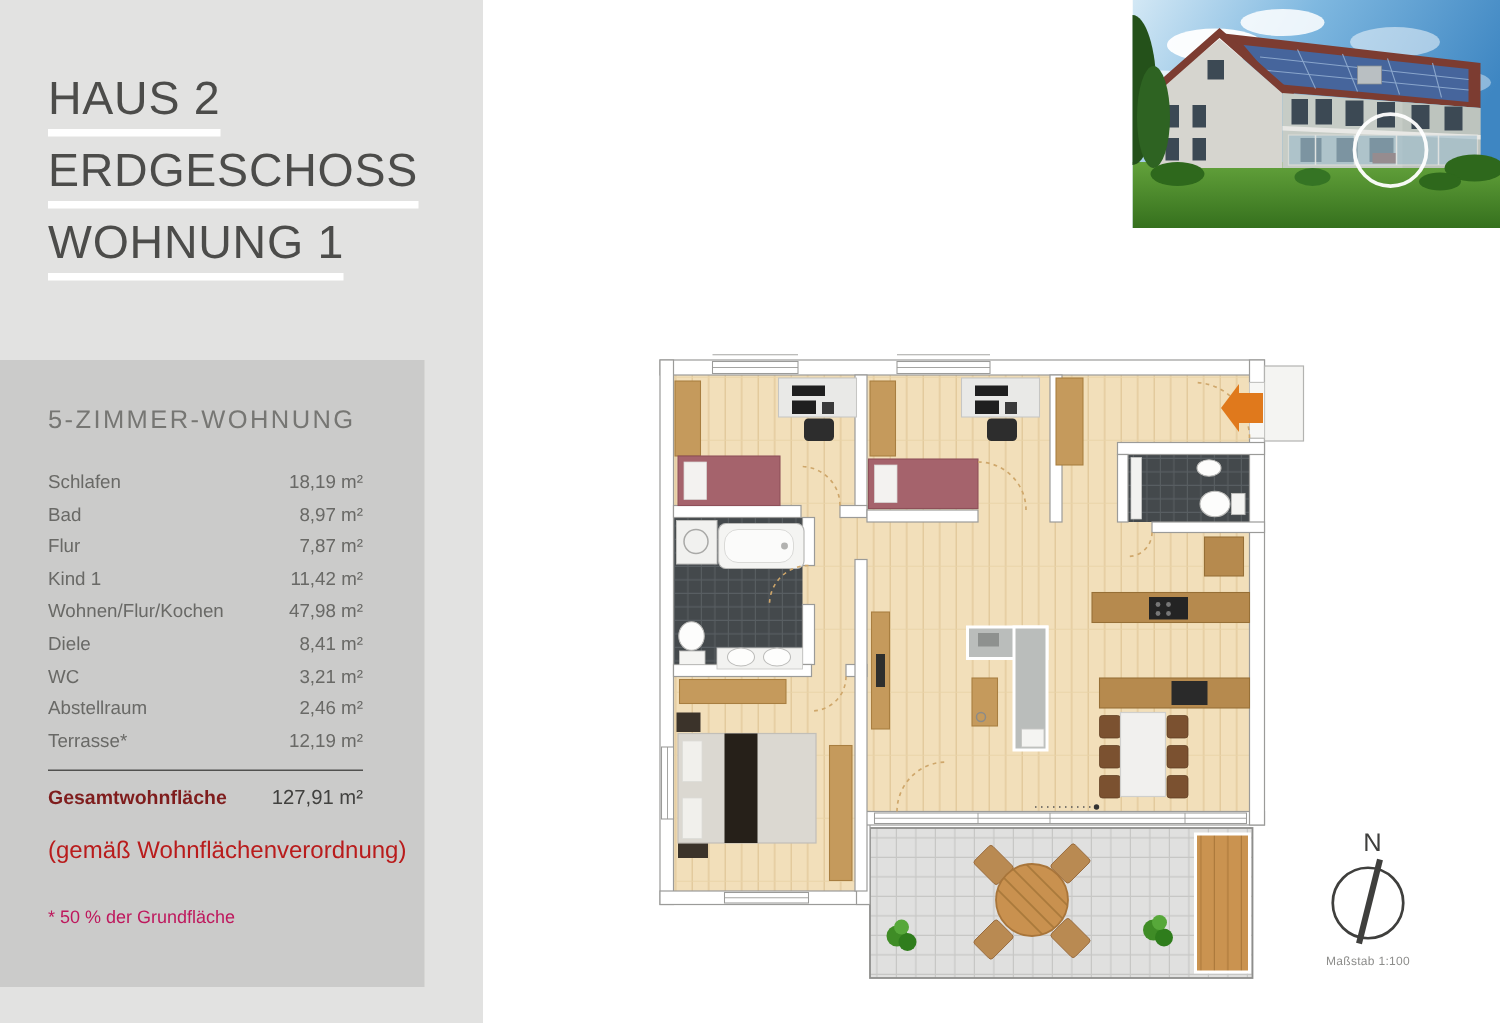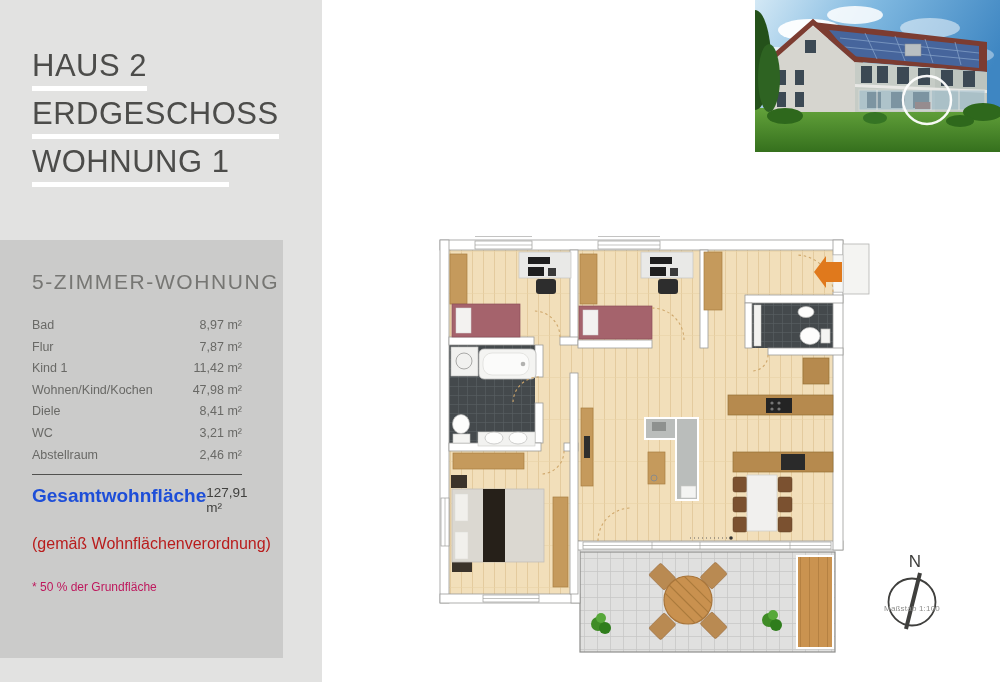--- a/index.html
+++ b/index.html
@@ -4,75 +4,83 @@
 <style>
   html,body{margin:0;padding:0}
   body{width:1000px;height:682px;position:relative;background:#ffffff;
        font-family:"Liberation Sans",sans-serif;overflow:hidden}
   .panel-light{position:absolute;left:0;top:0;width:322px;height:682px;background:#e2e2e1}
   .title-block{position:absolute;left:32px;top:50px}
   .title-line{display:table;font-size:31px;letter-spacing:.5px;color:#4c4c4a;
               line-height:1;padding-bottom:5px;border-bottom:5px solid #fff;margin-bottom:7px}
   .panel-dark{position:absolute;left:0;top:240px;width:283px;height:418px;background:#cbcbca;
               box-sizing:border-box;padding:30px 0 0 32px}
-  .subtitle{font-size:21px;letter-spacing:1.6px;color:#767673;font-weight:400;margin:0 0 21px}
+  .subtitle{font-size:17px;letter-spacing:1.6px;color:#767673;font-weight:400;margin:0 0 21px}
   .room-table{width:210px}
   .room-row{display:flex;justify-content:space-between;font-size:12.5px;line-height:21.6px;color:#696966}
   .divider{width:210px;border-top:1.5px solid #51514f;margin-top:8px}
   .total-row{display:flex;justify-content:space-between;width:210px;margin-top:10px;align-items:flex-start}
-  .total-label{font-size:19px;font-weight:700;color:#1d4ed8}
+  .total-label{font-size:13px;font-weight:700;color:#7f1d1d}
   .total-area{font-size:13.5px;font-weight:400;color:#41413f}
   .total-note{font-size:16px;color:#b91c1c;margin-top:20px}
   .footnote{font-size:12px;color:#be185d;margin-top:27px}
   .photo{position:absolute;left:755px;top:0;width:245px;height:152px}
   .floorplan{position:absolute;left:430px;top:230px}
   .compass{position:absolute;left:878px;top:545px;width:68px;text-align:center}
-  .scale-label{position:absolute;left:872px;top:604px;width:80px;text-align:center;
+  .scale-label{position:absolute;left:872px;top:636px;width:80px;text-align:center;
                font-size:8px;color:#8d8d8b;letter-spacing:.2px}
 </style>
 </head>
 <body>
 
 <div class="panel-light">
   <div class="title-block">
     <div class="title-line">HAUS 2</div>
     <div class="title-line">ERDGESCHOSS</div>
     <div class="title-line">WOHNUNG 1</div>
   </div>
 
   <div class="panel-dark">
     <h2 class="subtitle">5-ZIMMER-WOHNUNG</h2>
     <div class="room-table">
       <div class="room-row">
+          <span>Schlafen</span>
+          <span>18,19 m²</span>
+        </div>
+      <div class="room-row">
           <span>Bad</span>
           <span>8,97 m²</span>
         </div>
       <div class="room-row">
           <span>Flur</span>
           <span>7,87 m²</span>
         </div>
       <div class="room-row">
           <span>Kind 1</span>
           <span>11,42 m²</span>
         </div>
       <div class="room-row">
-          <span>Wohnen/Kind/Kochen</span>
+          <span>Wohnen/Flur/Kochen</span>
           <span>47,98 m²</span>
         </div>
       <div class="room-row">
           <span>Diele</span>
           <span>8,41 m²</span>
         </div>
       <div class="room-row">
           <span>WC</span>
           <span>3,21 m²</span>
         </div>
       <div class="room-row">
           <span>Abstellraum</span>
           <span>2,46 m²</span>
+        </div>
+      <div class="room-row">
+          <span>Terrasse*</span>
+          <span>12,19 m²</span>
         </div>
     </div>
     <div class="divider"></div>
     <div class="total-row">
       <span class="total-label">Gesamtwohnfläche</span>
       <span class="total-area">127,91 m²</span>
     </div>
     <div class="total-note">(gemäß Wohnflächenverordnung)</div>
     <div class="footnote">* 50 % der Grundfläche</div>
   </div>

